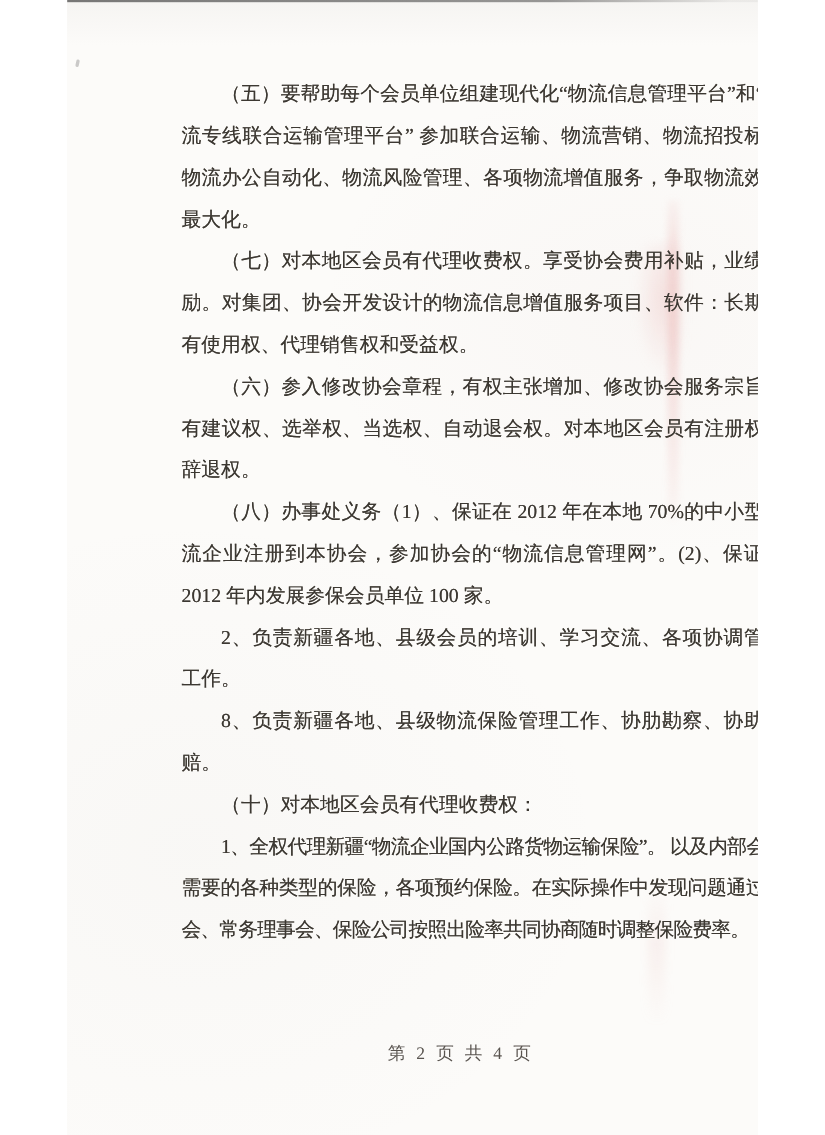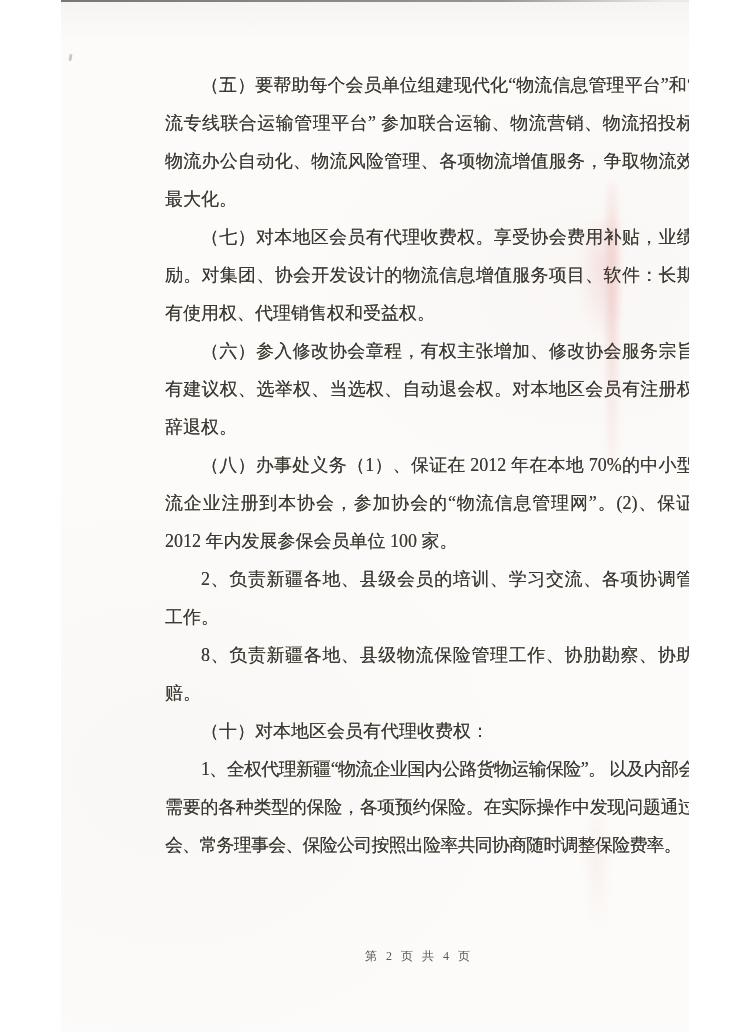--- a/index.html
+++ b/index.html
@@ -69,21 +69,21 @@
   }
   
   .content p:nth-of-type(8) { letter-spacing: -0.8px; }
 
   .footer {
     position: absolute;
     top: 948px;
     left: 0;
     width: 100%;
     text-align: center;
-    font-size: 12px;
+    font-size: 16px;
     letter-spacing: 3px;
     color: #5a5550;
     padding-left: 44px;
   }
 </style>
 </head>
 <body>
 
 <div class="page">
 

